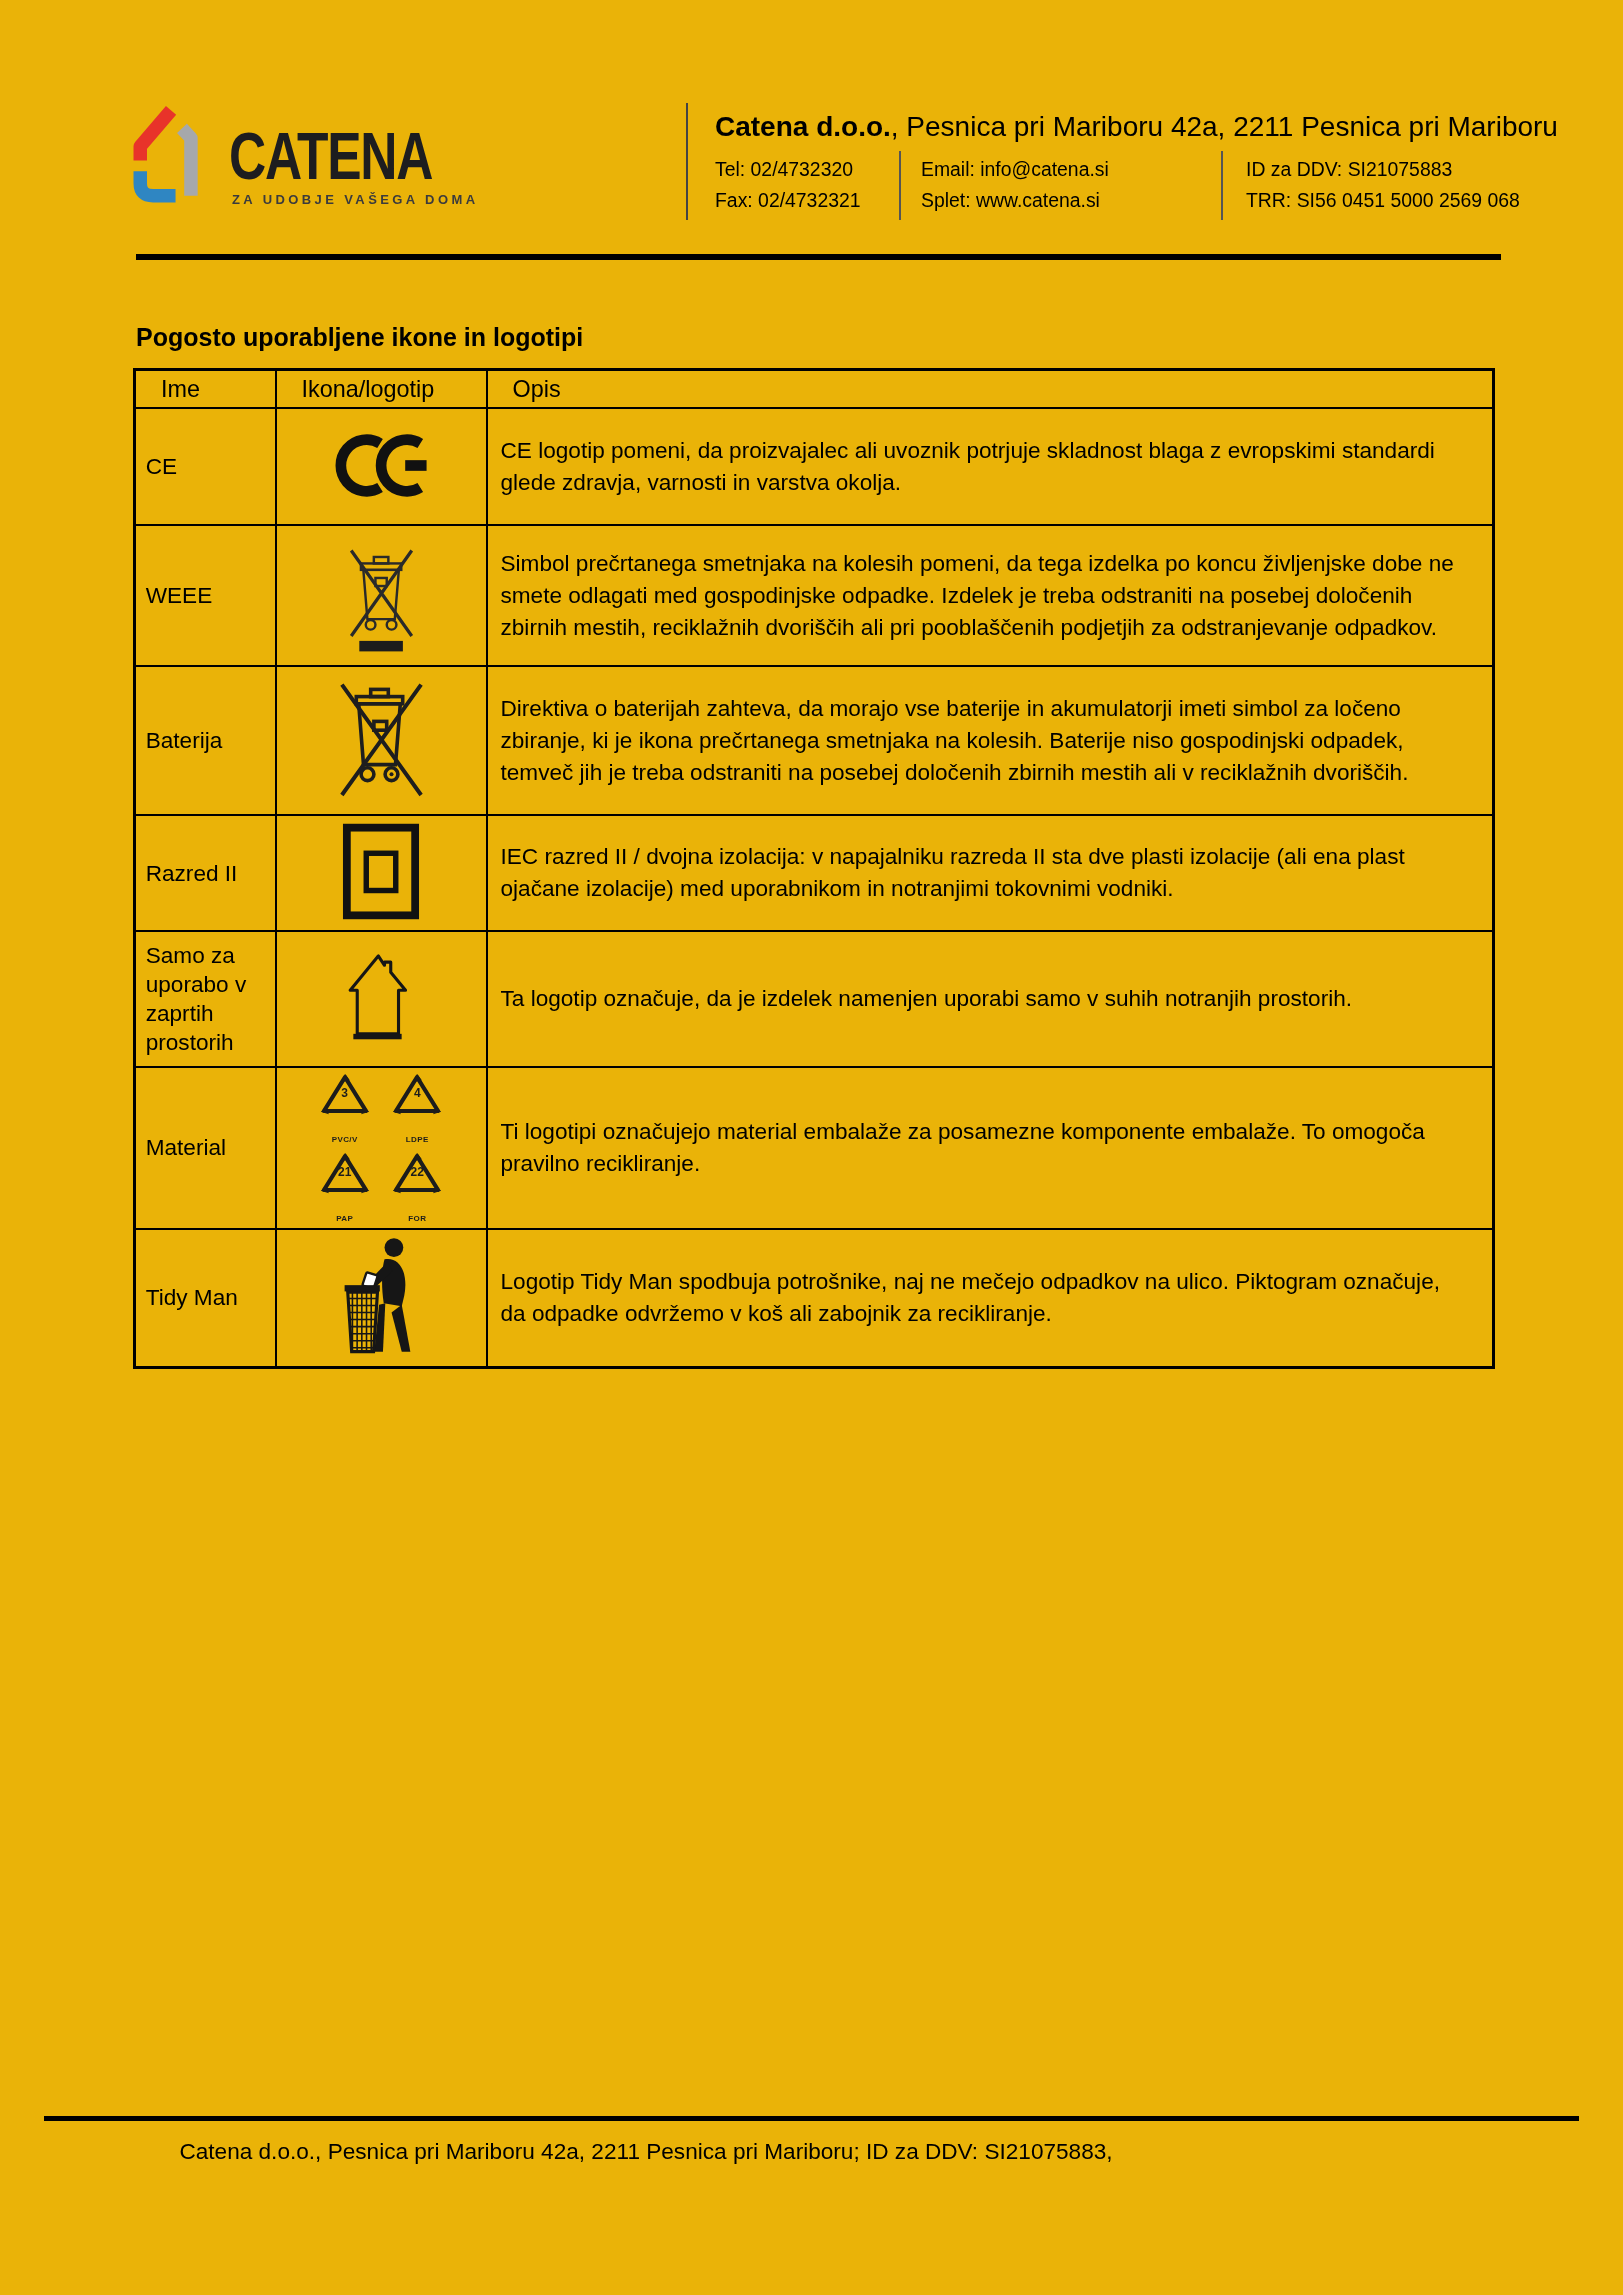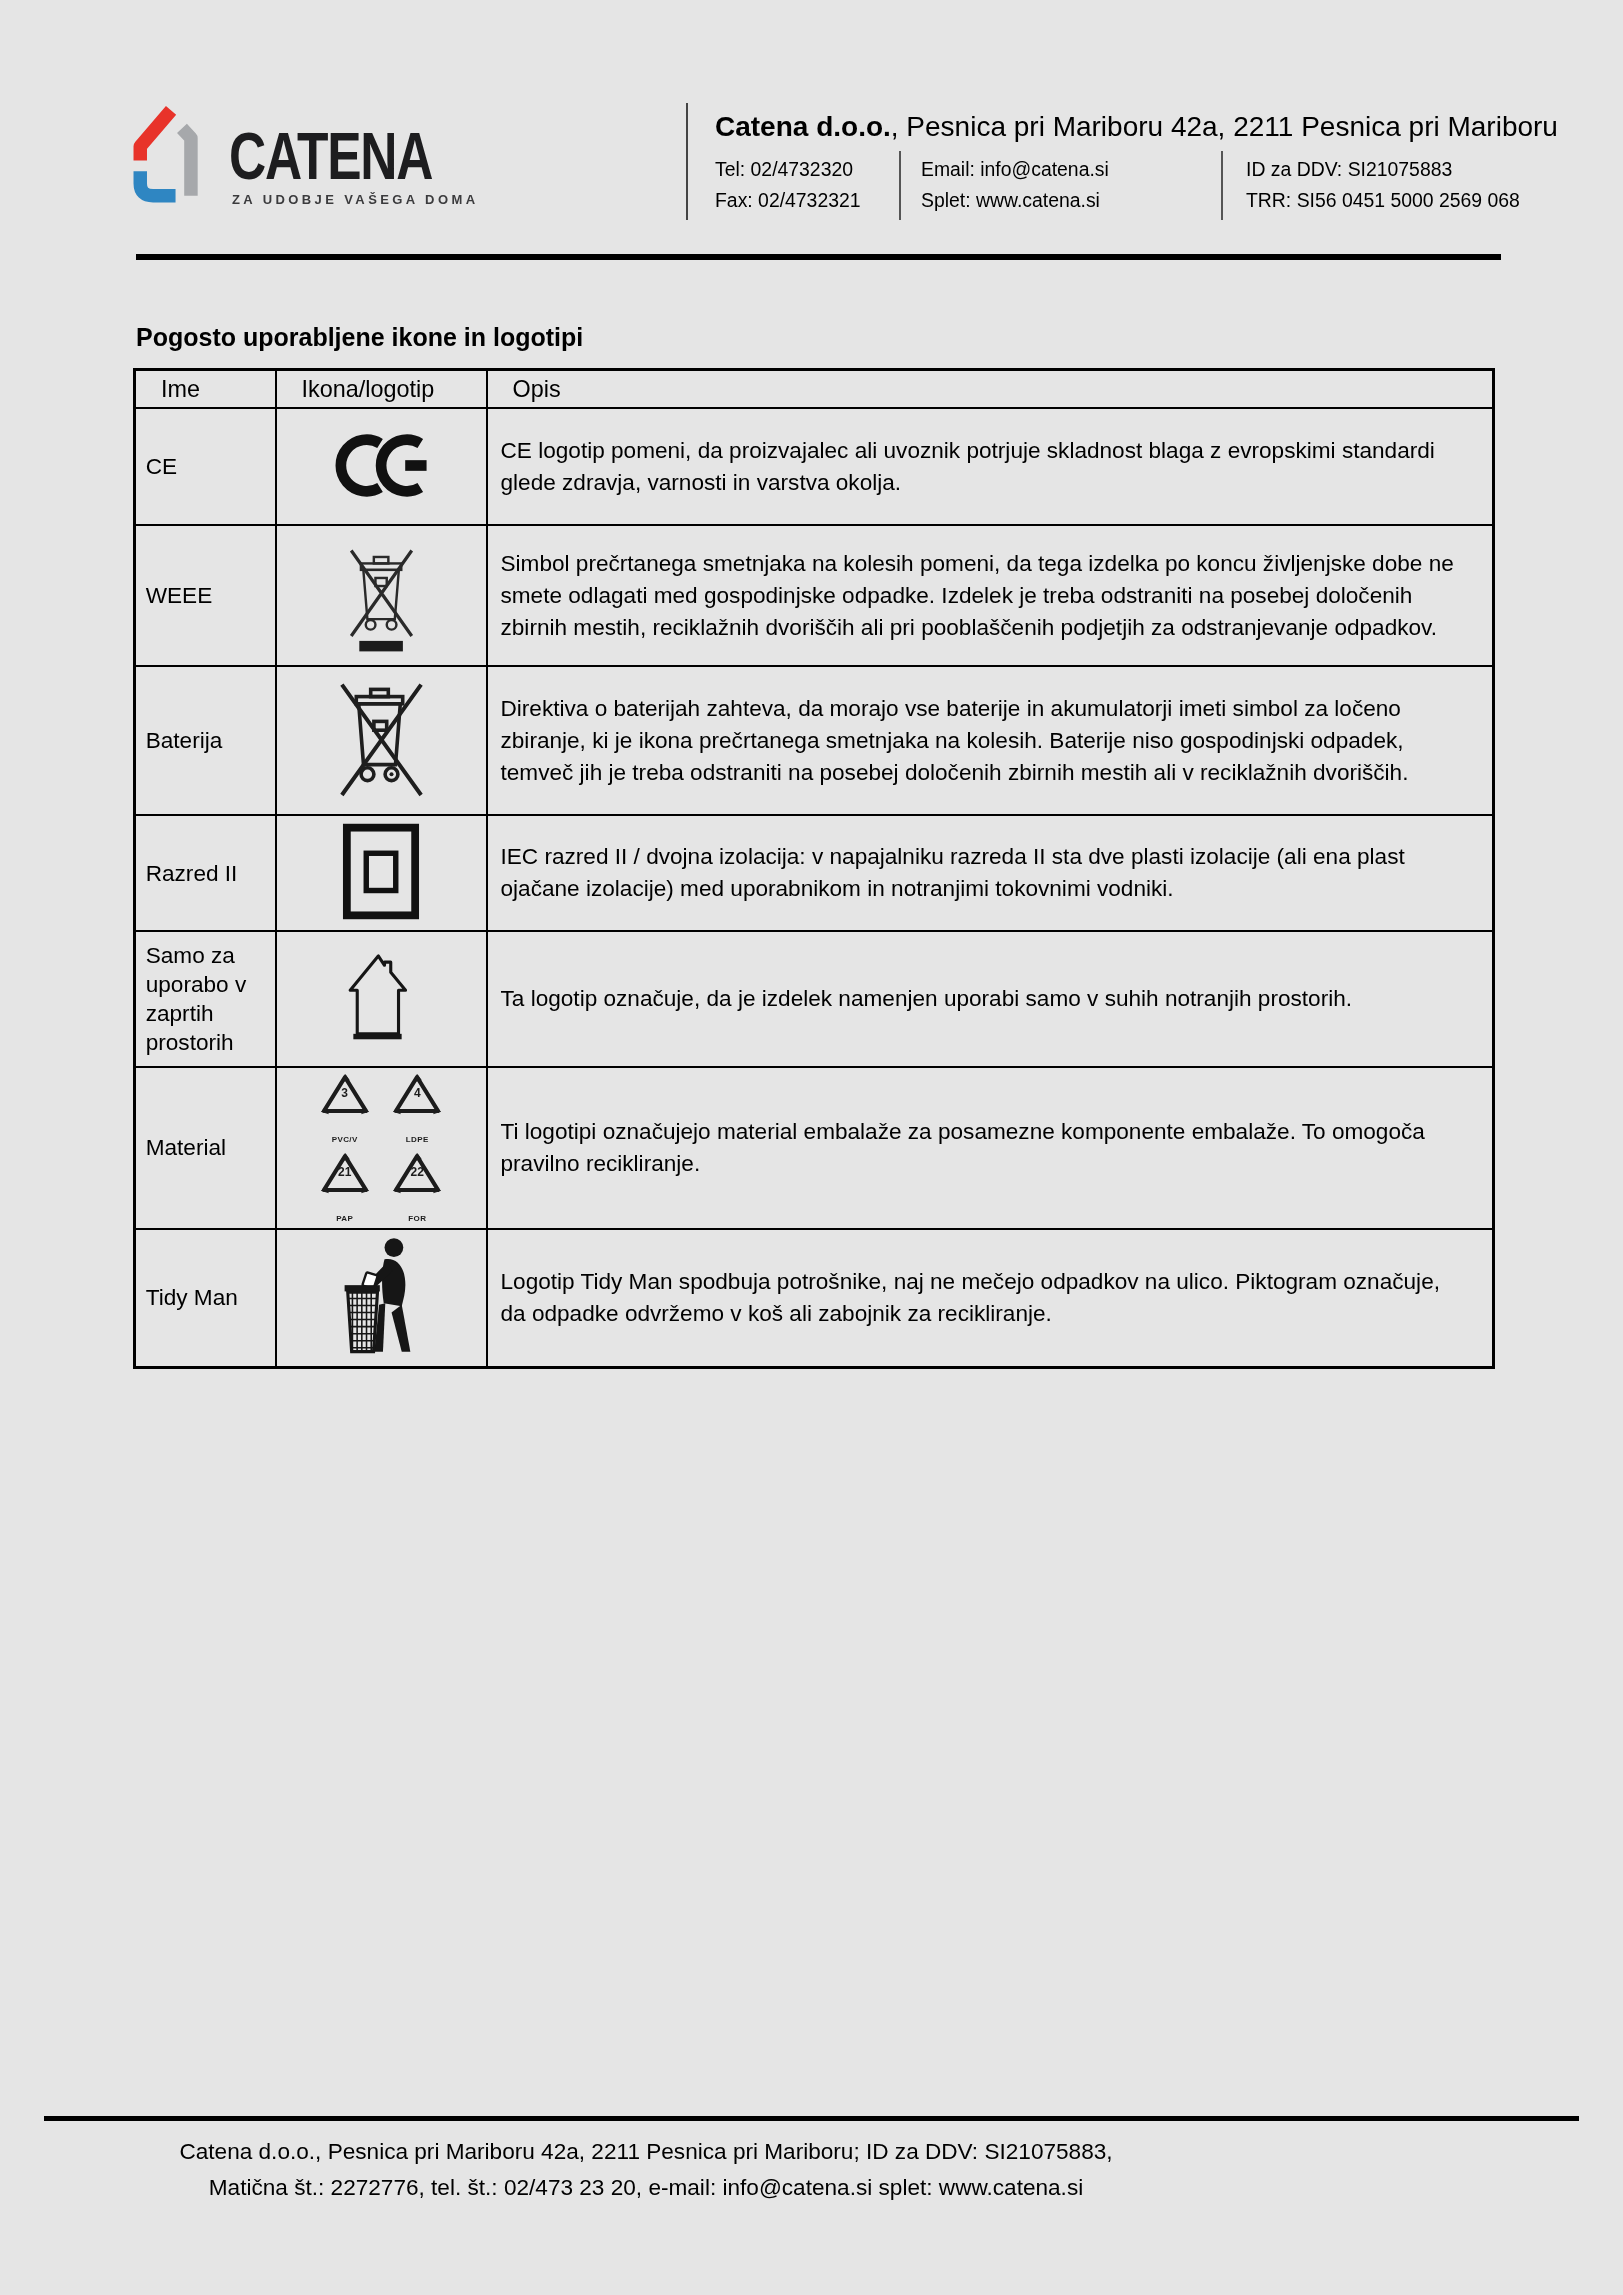--- a/index.html
+++ b/index.html
@@ -1,18 +1,18 @@
 <!DOCTYPE html>
 <html style="font-size:13px"><head>
 <meta charset="utf-8">
 <style>
   html,body { margin:0; padding:0; background:#9a9a9a; }
   .page {
     position:relative; width:1623px; height:2295px; margin:0 auto;
-    background:#e5e5e5; color:#000;
+    background:#eab308; color:#000;
     font-family:"Liberation Sans", sans-serif;
     overflow:hidden;
   }
   
   .logo-icon { position:absolute; left:121px; top:92px; }
   .logo-wordmark {
     position:absolute; left:229px; top:118px;
     font-size:66px; font-weight:bold; color:#1d1d1f;
     letter-spacing:-1.6px; transform:scaleX(0.78); transform-origin:left top;
     white-space:nowrap;
@@ -286,17 +286,16 @@
   </span>
 </td>
     <td class="c-desc">Logotip Tidy Man spodbuja potrošnike, naj ne mečejo odpadkov na ulico. Piktogram označuje, da odpadke odvržemo v koš ali zabojnik za recikliranje.</td>
   </tr>
 </tbody>
   </table>
 
   <div class="footer-rule"></div>
   <div class="footer-text">
     <div>Catena d.o.o., Pesnica pri Mariboru 42a, 2211 Pesnica pri Mariboru; ID za DDV: SI21075883,</div>
-    <div>Matična št.: 2272776, tel. št.: 02/473 23 20, e-mail: info@catena.si splet: www.catena.si</div>
   </div>
 
 </div>
 
 
 </body></html>

